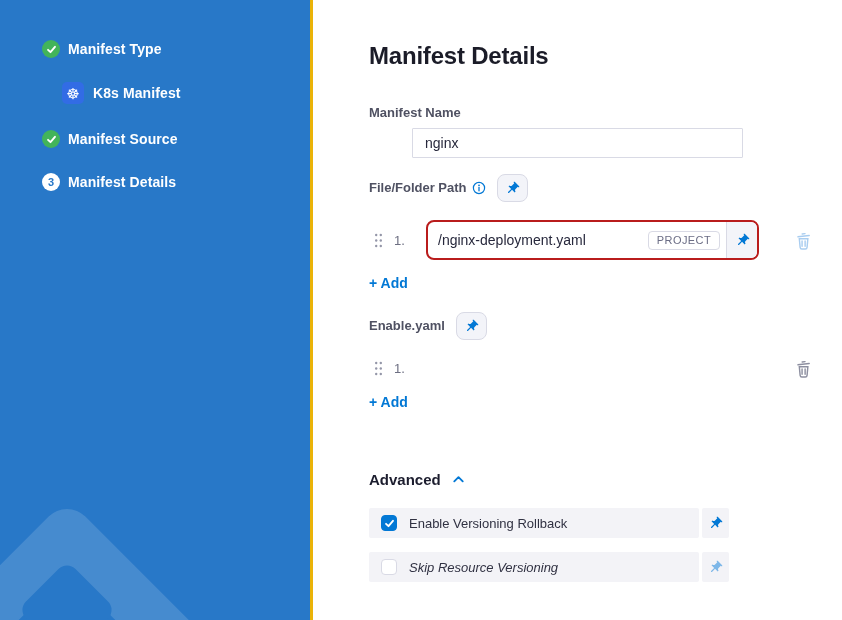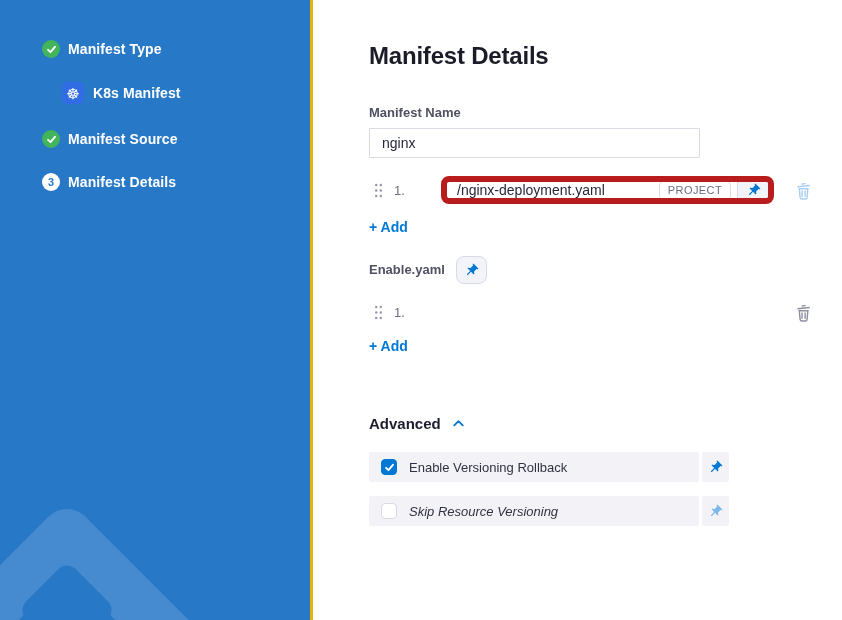--- a/index.html
+++ b/index.html
@@ -35,36 +35,36 @@
   .watermark { position:absolute; left:0; bottom:0; pointer-events:none; }
 
   
   .main { flex:1; padding:42px 0 0 56px; position:relative; background:#fff; }
   h1.title { margin:0 0 35px; font-size:24px; font-weight:700; color:#1b1c28; letter-spacing:-0.2px; }
   .field-label { font-size:13px; font-weight:600; color:#4f5162; line-height:16px; }
 
   .text-input {
     width:331px; height:30px; margin-top:7px; padding:0 12px;
     border:1px solid #d9dae5; border-radius:1px; outline:none;
-    font-family:"Liberation Sans", sans-serif; font-size:14px; color:#27283c; background:#fff;
+    font-family:"Liberation Sans", sans-serif; font-size:14px; color:#27283c; background:#fff;margin-left:43px;
   }
 
   .label-row { display:flex; align-items:center; margin-top:16px; height:28px; }
   .info-icon { margin-left:5px; display:flex; }
   .pin-btn {
     margin-left:11px; width:31px; height:28px; border:1px solid #d9dae5; border-radius:8px;
     background:#f3f4f9; display:flex; align-items:center; justify-content:center; cursor:pointer;
   }
 
   .path-row { display:flex; align-items:center; margin-top:18px; width:444px; }
   .drag-handle { margin-left:5px; display:flex; cursor:grab; }
   .row-num { margin-left:11px; width:20px; font-size:13px; color:#6d6f82; }
   .input-group {
-    margin-left:27px; display:flex; align-items:stretch; height:28px;
-    border:6px solid #b91c1c; border-radius:8px; background:#fff; overflow:hidden;
+    margin-left:12px; display:flex; align-items:stretch; height:40px;
+    border:2px solid #b91c1c; border-radius:8px; background:#fff; overflow:hidden;
   }
   .group-file { width:333px; }
   .group-select { width:340px; }
   .group-input {
     flex:1; border:none; outline:none; padding:0 10px; min-width:0;
     font-family:"Liberation Sans", sans-serif; font-size:14px; color:#27283c; background:transparent;
   }
   .badge {
     align-self:center; margin-right:6px; padding:2px 8px 3px;
     border:1px solid #d9dae5; border-radius:4px;
@@ -145,20 +145,35 @@
 
 <main class="main">
 
   <h1 class="title">Manifest Details</h1>
 
   
   <div class="field-label">Manifest Name</div>
   <input class="text-input" type="text" value="nginx" style="">
 
   
+  <div class="label-row">
+    <span class="field-label">File/Folder Path</span>
+    <span class="info-icon">
+      <svg width="14" height="14" viewBox="0 0 14 14">
+          <circle cx="7" cy="7" r="5.6" fill="none" stroke="#0278d5" stroke-width="1.2"></circle>
+          <line x1="7" y1="6.4" x2="7" y2="9.8" stroke="#0278d5" stroke-width="1.3" stroke-linecap="round"></line>
+          <circle cx="7" cy="4.3" r="0.9" fill="#0278d5"></circle>
+        </svg>
+    </span>
+    <button class="pin-btn">
+      <svg width="15" height="15" viewBox="0 0 24 24">
+          <path transform="rotate(45 12 12)" fill="#0278d5" d="M16,9V4h1c0.55,0,1-0.45,1-1s-0.45-1-1-1H7C6.45,2,6,2.45,6,3s0.45,1,1,1h1v5c0,1.66-1.34,3-3,3v2h5.97v7l1,1l1-1v-7H19v-2C17.34,12,16,10.66,16,9z"></path>
+        </svg>
+    </button>
+  </div>
 
   
   <div class="path-row">
     <span class="drag-handle">
       <svg width="9" height="15" viewBox="0 0 9 15">
           <g fill="#9496a8">
             <circle cx="2.2" cy="2" r="1.2"></circle>
             <circle cx="6.8" cy="2" r="1.2"></circle>
             <circle cx="2.2" cy="7.5" r="1.2"></circle>
             <circle cx="6.8" cy="7.5" r="1.2"></circle>

